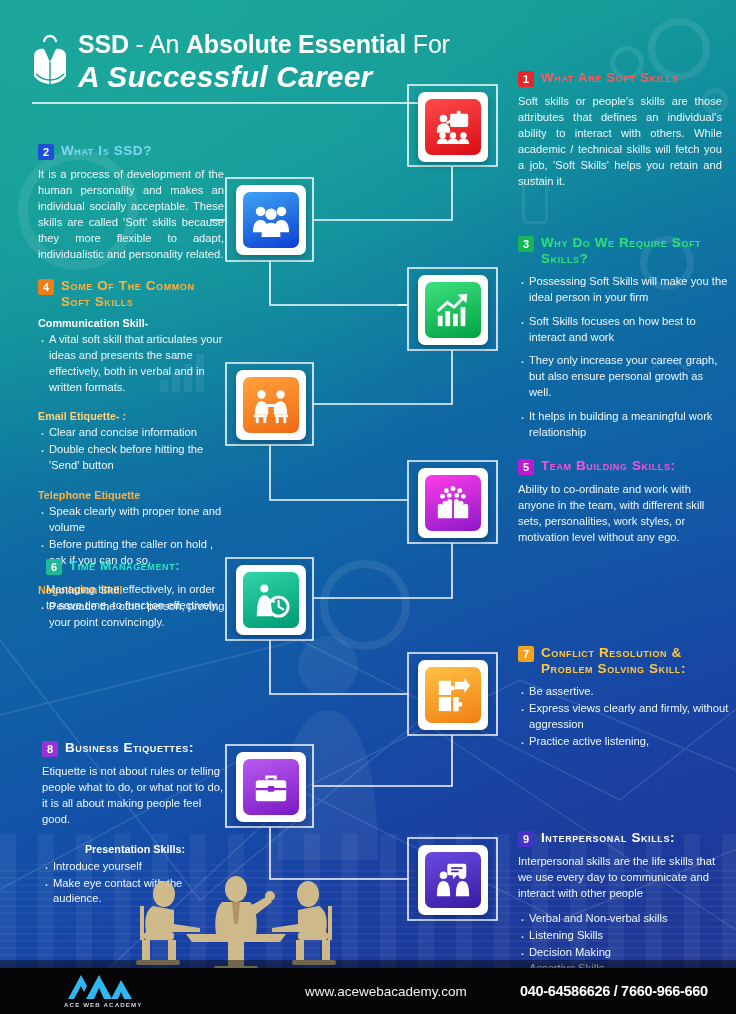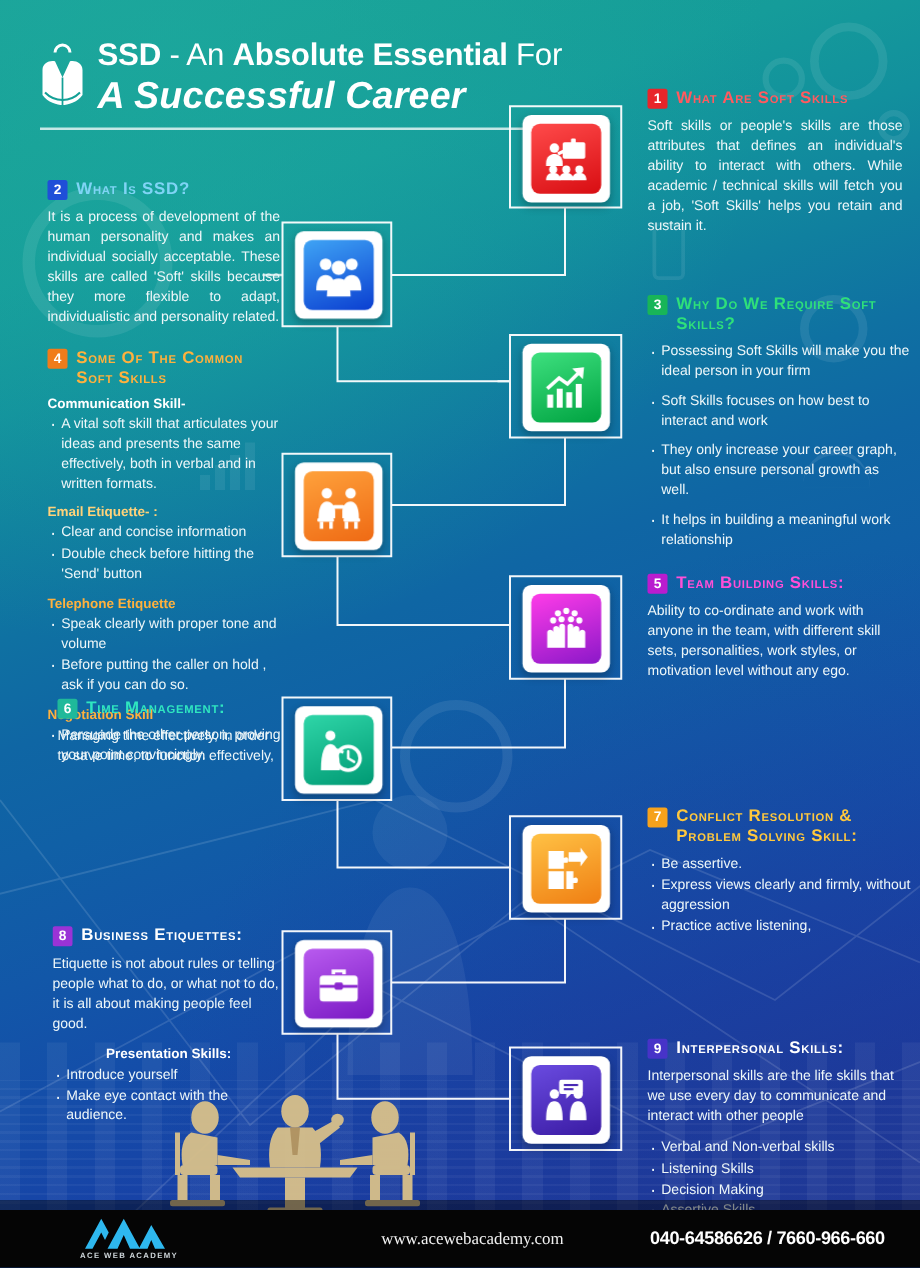--- a/index.html
+++ b/index.html
@@ -95,21 +95,21 @@
     font-size: 13.5px; font-weight: bold;
     letter-spacing: .6px; line-height: 1.18;
     font-variant: small-caps; text-transform: capitalize;
   }
   .sec-title.sc { font-variant: small-caps; }
   .body-txt {
     font-size: 11.2px; line-height: 1.42; color: #eef7f9;
   }
   .body-txt.just { text-align: justify; }
   .sublabel {
-    font-size: 10.8px; font-weight: bold; margin-top: 9px; margin-bottom: 3px;
+    font-size: 10.8px; font-weight: bold; margin-top: 15px; margin-bottom: 3px;
   }
   ul.bul { list-style: none; }
   ul.bul li {
     font-size: 11.2px; line-height: 1.42; color: #eef7f9;
     padding-left: 11px; position: relative; margin-bottom: 1px;
   }
   ul.bul li::before {
     content: "·"; position: absolute; left: 2px; top: -1px;
     font-size: 15px; line-height: 1.2; color: #eef7f9;
   }
@@ -145,21 +145,21 @@
     background: rgba(0,0,0,.45);
   }
   .logo-wrap { position: absolute; left: 64px; top: 6px; text-align: center; }
   .logo-wrap svg { display: block; }
   .logo-cap {
     color: #cfd6da; font-size: 6.2px; letter-spacing: 1.1px;
     margin-top: 1px; font-weight: bold;
   }
   .f-site {
     position:absolute; left: 305px; color: #f2f2f2; font-size: 13.5px;
-    font-family: Liberation Serif, serif;
+    font-family: Liberation Sans, sans-serif;
   }
   .f-phone {
     position:absolute; left: 520px; color: #ffffff; font-size: 14.5px;
     font-weight: bold; letter-spacing: -.3px;
   }
 </style>
 </head>
 <body>
 
 <div id="poster">

